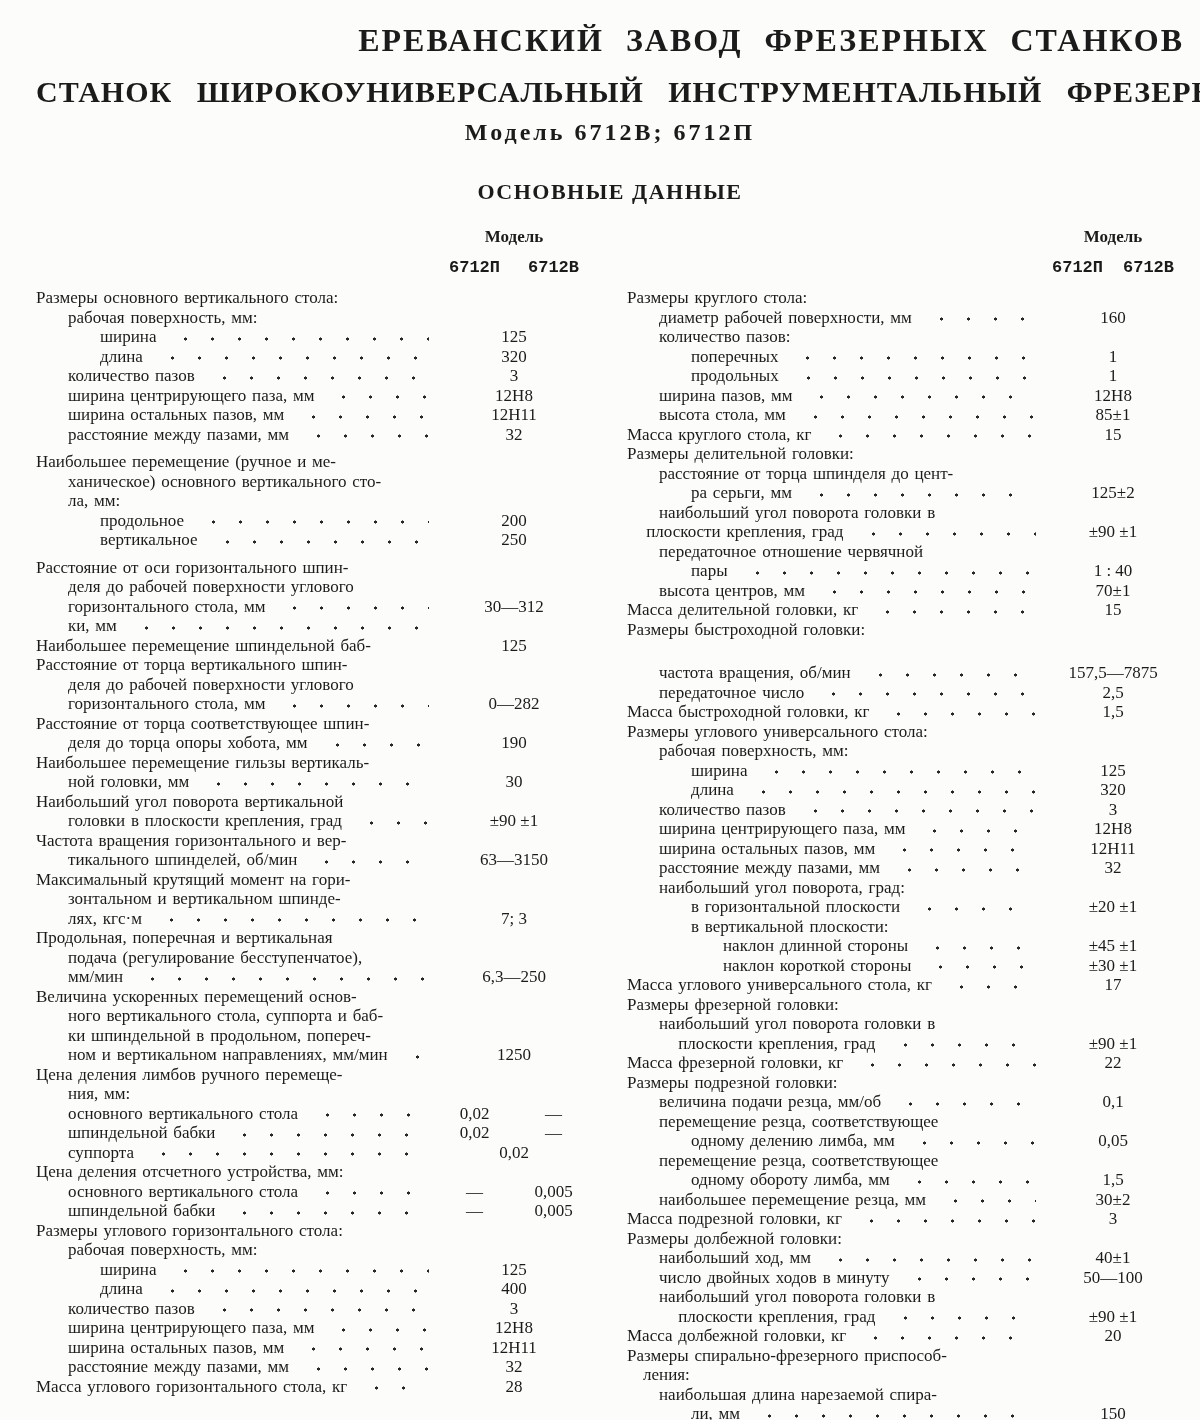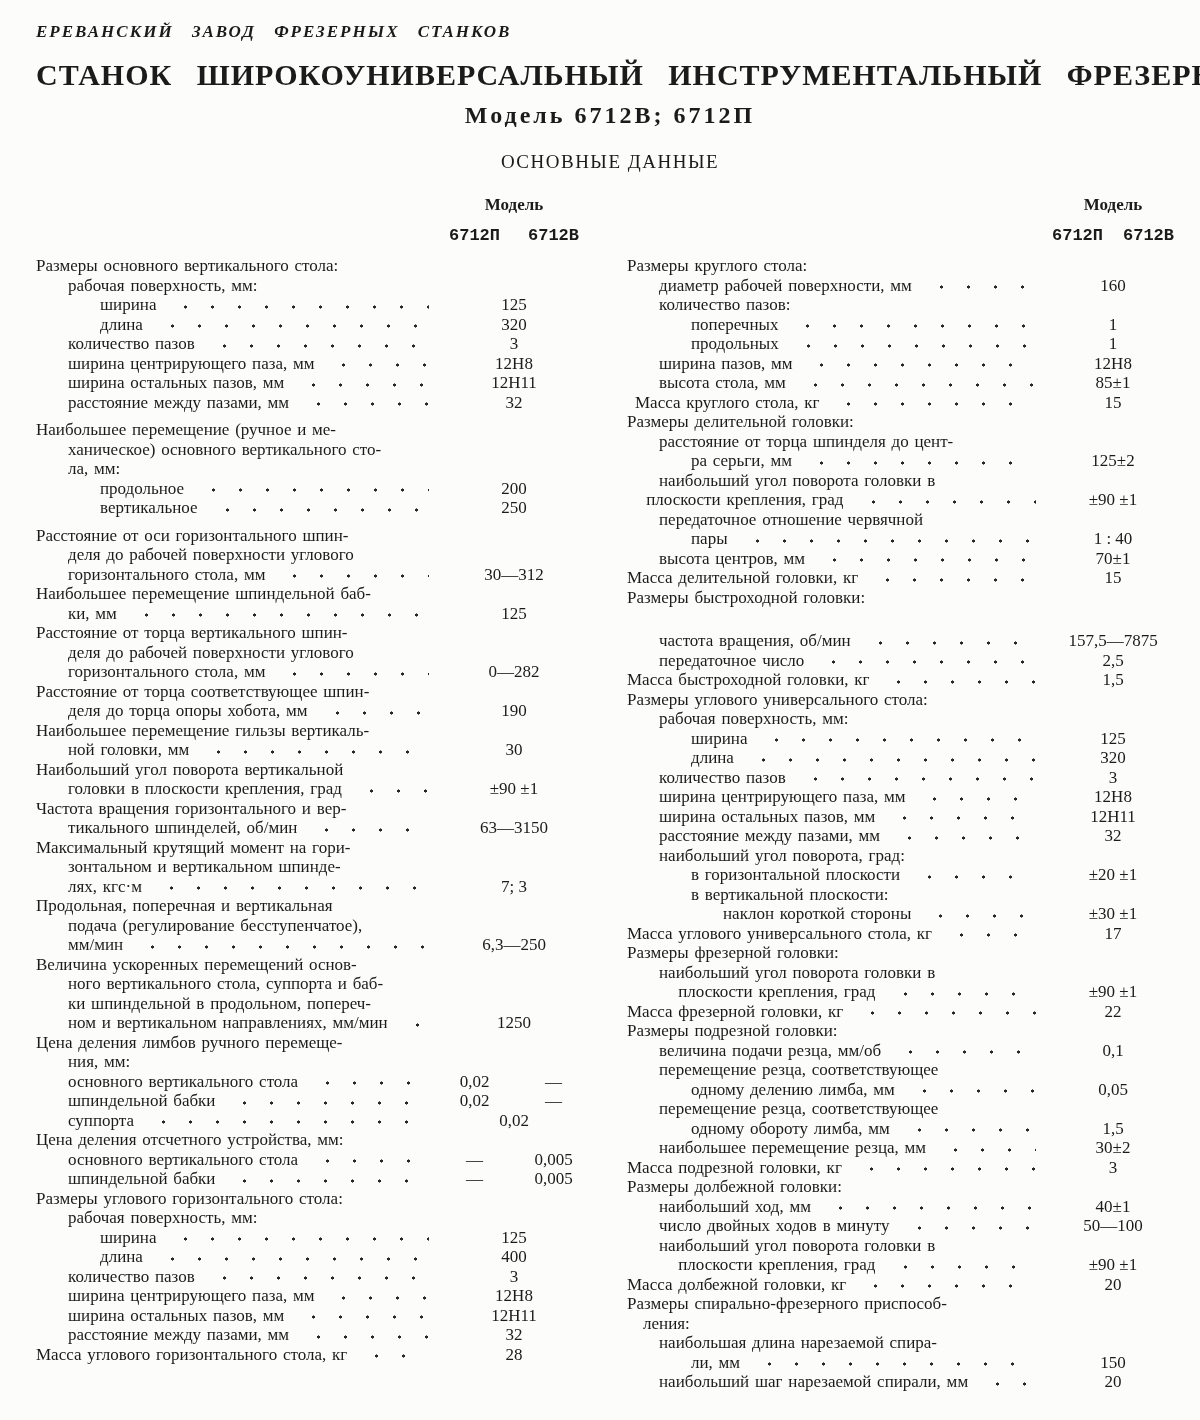--- a/index.html
+++ b/index.html
@@ -6,24 +6,23 @@
     margin: 0; padding: 0;
     width: 1200px; height: 1420px;
     background: #fcfcfa;
     color: #1b1b1b;
     font-family: "Liberation Serif", serif;
     overflow: hidden;
   }
   .page { padding: 22px 16px 0 36px; }
 
   .factory {
-    text-align: left;
-    font-style: italic;
+    text-align: right;
     font-weight: bold;
-    font-size: 17px;
+    font-size: 32px;
     letter-spacing: 2px;
     word-spacing: 12px;
   }
   .main-title {
     text-align: center;
     font-weight: bold;
     font-size: 30px;
     margin-top: 16px;
     letter-spacing: 1px;
     word-spacing: 16px;
@@ -31,23 +30,23 @@
   }
   .model-title {
     text-align: center;
     font-weight: bold;
     font-size: 24px;
     margin-top: 10px;
     letter-spacing: 3px;
   }
   .section-title {
     text-align: center;
-    font-weight: normal;
-    font-size: 19px;
-    margin-top: 22px;
+    font-weight: bold;
+    font-size: 22px;
+    margin-top: 33px;
     letter-spacing: 1.5px;
   }
 
   .cols { display: flex; gap: 34px; margin-top: 22px; }
   .col { flex: 1; font-size: 17px; line-height: 19.5px; min-width: 0; }
 
   .col-head { margin-left: auto; text-align: center; font-weight: bold; }
   .col.left  .col-head { width: 158px; }
   .col.right .col-head { width: 142px; }
   .col-head .models { display: flex; margin-top: 11px; font-family: Liberation Mono, monospace; }
@@ -226,25 +225,25 @@
                 <span class="leader"></span>
               </div>
             </div>
             <div class="vals">
               <span class="v whole">30—312</span>
             </div>
           </div>
           <div class="row">
             <div class="lbl">
               <div class="line">
+                <span class="t" style="padding-left: 32px;">ки, мм</span>
+                <span class="leader"></span>
+              </div>
+              <div class="line">
                 <span class="t" style="padding-left: 0px;">Наибольшее перемещение шпиндельной баб-</span>
-              </div>
-              <div class="line">
-                <span class="t" style="padding-left: 32px;">ки, мм</span>
-                <span class="leader"></span>
               </div>
             </div>
             <div class="vals">
               <span class="v whole">125</span>
             </div>
           </div>
           <div class="row">
             <div class="lbl">
               <div class="line">
                 <span class="t" style="padding-left: 0px;">Расстояние от торца вертикального шпин-</span>
@@ -614,21 +613,21 @@
                 <span class="leader"></span>
               </div>
             </div>
             <div class="vals">
               <span class="v whole">85±1</span>
             </div>
           </div>
           <div class="row">
             <div class="lbl">
               <div class="line">
-                <span class="t" style="padding-left: 0px; margin-left: 8px;">Масса круглого стола, кг</span>
+                <span class="t" style="padding-left: 0px;">Масса круглого стола, кг</span>
                 <span class="leader"></span>
               </div>
             </div>
             <div class="vals">
               <span class="v whole">15</span>
             </div>
           </div>
           <div class="row">
             <div class="lbl">
               <div class="line">
@@ -836,20 +835,31 @@
             </div>
             <div class="vals">
               <span class="v whole">±20 ±1</span>
             </div>
           </div>
           <div class="row">
             <div class="lbl">
               <div class="line">
                 <span class="t" style="padding-left: 64px;">в вертикальной плоскости:</span>
               </div>
+            </div>
+          </div>
+          <div class="row">
+            <div class="lbl">
+              <div class="line">
+                <span class="t" style="padding-left: 96px;">наклон длинной стороны</span>
+                <span class="leader"></span>
+              </div>
+            </div>
+            <div class="vals">
+              <span class="v whole">±45 ±1</span>
             </div>
           </div>
           <div class="row">
             <div class="lbl">
               <div class="line">
                 <span class="t" style="padding-left: 96px;">наклон короткой стороны</span>
                 <span class="leader"></span>
               </div>
             </div>
             <div class="vals">

